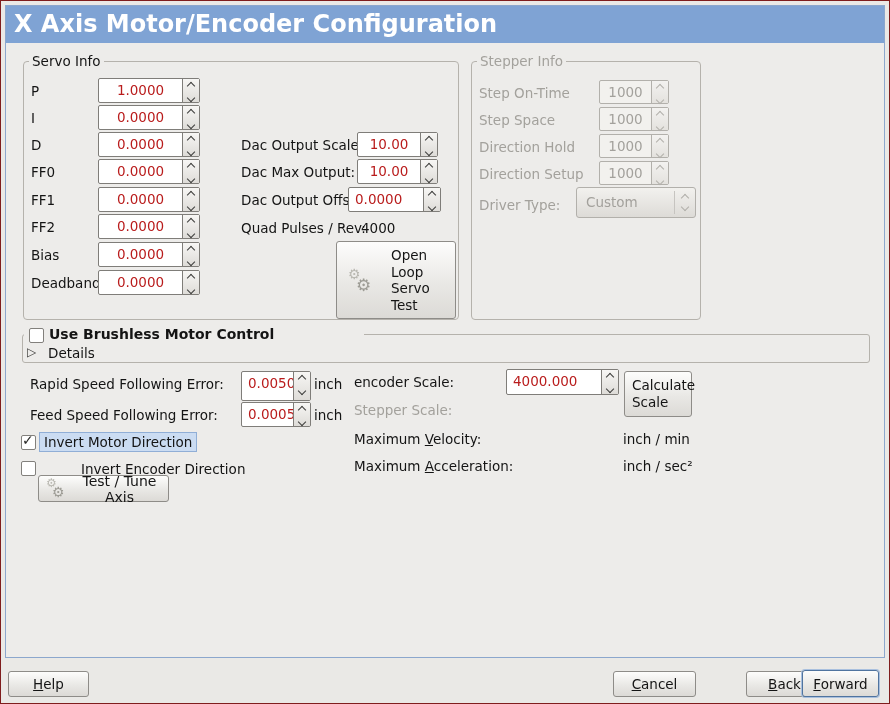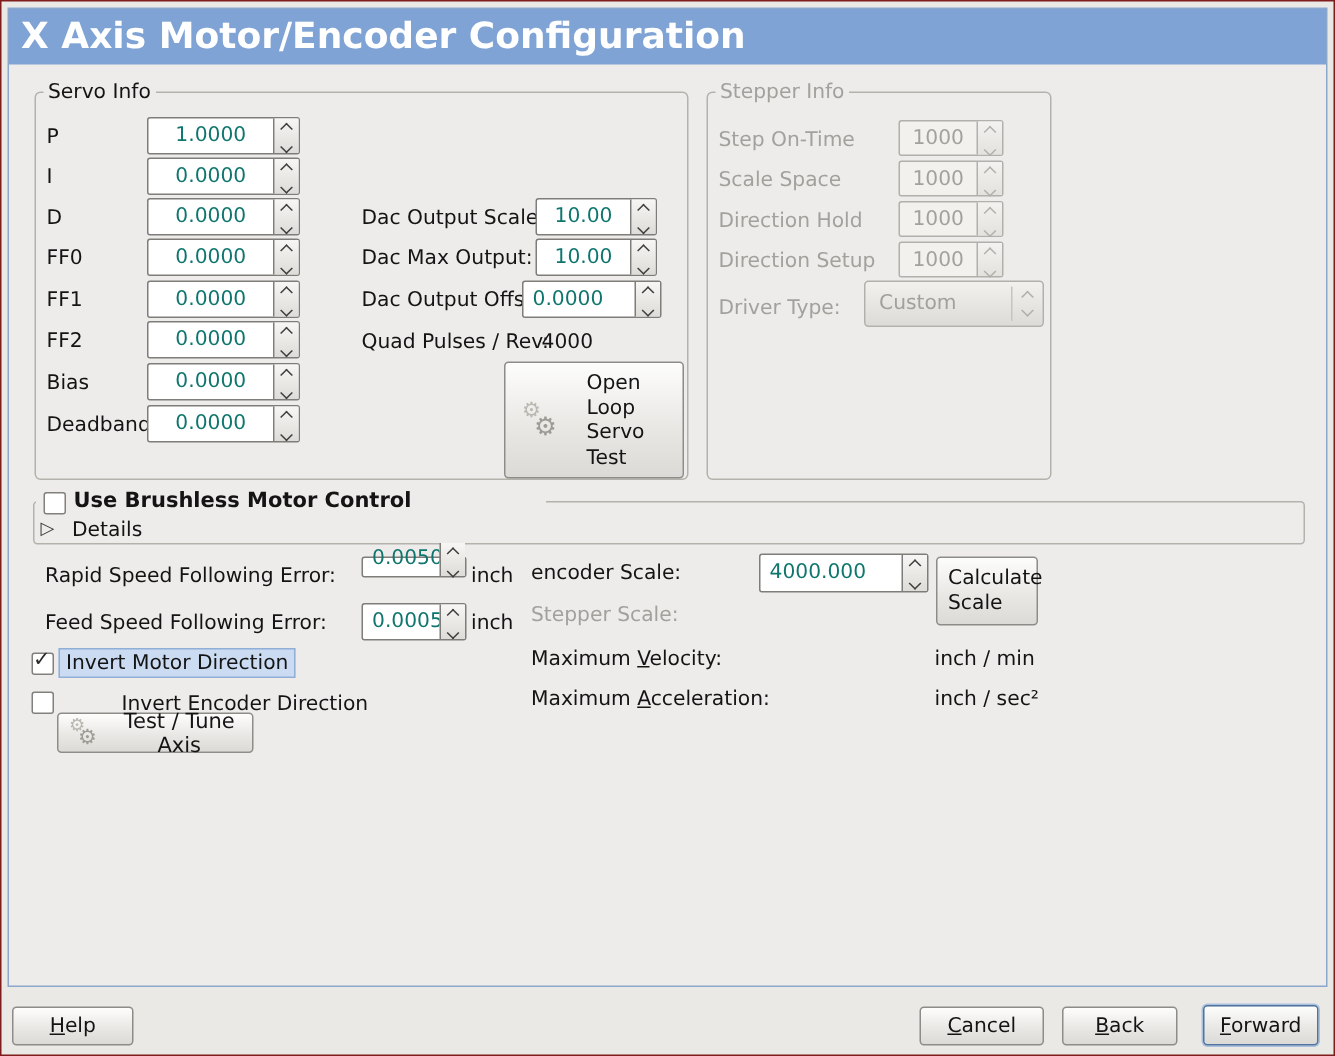--- a/index.html
+++ b/index.html
@@ -7,21 +7,21 @@
   .window{position:relative;width:888px;height:702px;border:1px solid #7f1d1d;background:#eae9e6;}
   .panel{position:absolute;left:4px;top:4px;width:878px;height:651px;border:1px solid #8ca7cd;background:#edecea;}
   .titlebar{position:absolute;left:5px;top:5px;width:878px;height:37px;background:#7fa3d4;}
   .titlebar span{display:block;padding-left:8px;line-height:37px;font-size:24px;font-weight:bold;color:#ffffff;letter-spacing:0px;}
   .lbl{position:absolute;font-size:13.5px;color:#141414;white-space:nowrap;line-height:16px;}
   .bold{font-weight:bold;}
   .frame{position:absolute;border:1px solid #b5b2ac;border-radius:4px;}
   .ftitle{position:absolute;background:#edecea;padding:0 3px;font-size:13.5px;color:#141414;white-space:nowrap;line-height:15px;}
   
   .spin{position:absolute;display:flex;background:#ffffff;border:1px solid #7f7d79;border-radius:2px;box-sizing:border-box;}
-  .spin .entry{flex:1;font-size:13.5px;color:#0f766e;line-height:23px;overflow:hidden;white-space:nowrap;}
+  .spin .entry{flex:1;font-size:13.5px;color:#b91c1c;line-height:23px;overflow:hidden;white-space:nowrap;}
   .spin .center{text-align:center;}
   .spin .left{text-align:left;padding-left:6px;}
   .sbtns{width:16px;border-left:1px solid #7f7d79;background:linear-gradient(#f7f6f4,#dedcd8);display:block;}
   .sbtns i{display:block;margin:0 auto;width:5px;height:5px;border:solid #3d3d3b;border-width:0 1.5px 1.5px 0;}
   .sbtns .up{transform:rotate(-135deg);margin-top:4px;}
   .sbtns .dn{transform:rotate(45deg);margin-top:6px;}
   
   .dis.spin,.dis .spin{border-color:#b2b0ab;background:#f2f1ee;}
   .dis .entry{color:#a3a19c;}
   .dis .sbtns{border-left-color:#b2b0ab;background:linear-gradient(#f3f2f0,#e4e2de);}
@@ -171,21 +171,21 @@
       <span>Loop</span>
       <span>Servo</span>
       <span>Test</span>
     </span>
   </button>
 
   <div class="frame" style="left:470px;top:60px;width:228px;height:257px;"></div>
   <span class="ftitle dislbl" style="left:476px;top:53px;">Stepper Info</span>
 
   <span class="lbl dislbl" style="left:478px;top:84px;">Step On-Time</span>
-  <span class="lbl dislbl" style="left:478px;top:111px;">Scale Space</span>
+  <span class="lbl dislbl" style="left:478px;top:111px;">Step Space</span>
   <span class="lbl dislbl" style="left:478px;top:138px;">Direction Hold</span>
   <span class="lbl dislbl" style="left:478px;top:165px;">Direction Setup</span>
   <span class="lbl dislbl" style="left:478px;top:196px;">Driver Type:</span>
 
   <div class="spin dis" style="left:598px;top:79px;width:70px;height:24px;">
     <span class="entry center">1000</span>
     <span class="sbtns">
         <i class="up"></i>
         <i class="dn"></i>
       </span>
@@ -222,21 +222,21 @@
   </div>
 
   <div class="frame" style="left:21px;top:333px;width:846px;height:27px;border-radius:3px;"></div>
   <span style="position:absolute;left:23px;top:325px;width:340px;height:16px;background:#edecea;"></span>
   <span class="cb" style="left:28px;top:327px;"></span>
   <span class="lbl bold" style="left:48px;top:325px;font-size:14px;">Use Brushless Motor Control</span>
   <span class="exp" style="left:26px;top:344px;">▷</span>
   <span class="lbl" style="left:47px;top:344px;">Details</span>
 
   <span class="lbl" style="left:29px;top:375px;">Rapid Speed Following Error:</span>
-  <div class="spin" style="left:240px;top:370px;width:70px;height:14px;align-items:flex-end;">
+  <div class="spin" style="left:240px;top:370px;width:70px;height:30px;">
     <span class="entry left">0.0050</span>
     <span class="sbtns">
         <i class="up"></i>
         <i class="dn"></i>
       </span>
   </div>
   <span class="unit" style="left:313px;top:375px;">inch</span>
 
   <span class="lbl" style="left:29px;top:406px;">Feed Speed Following Error:</span>
   <div class="spin" style="left:240px;top:401px;width:70px;height:25px;">
@@ -277,15 +277,15 @@
   <button class="gbtn ttbtn" style="left:37px;top:474px;width:131px;height:27px;">
     <span class="gears" style="width:26px;height:24px;">
       <span class="g1" style="font-size:12px;top:-1px;">⚙</span>
       <span class="g2" style="font-size:14px;left:7px;top:7px;">⚙</span>
     </span>
     <span>Test / Tune Axis</span>
   </button>
 
   <button class="gbtn" style="left:7px;top:670px;width:81px;height:26px;"><span class="mn">H</span><span>elp</span></button>
   <button class="gbtn" style="left:612px;top:670px;width:83px;height:26px;"><span class="mn">C</span><span>ancel</span></button>
-  <button class="gbtn" style="left:707px;top:670px;width:77px;height:26px;"><span class="mn">B</span><span>ack</span></button>
+  <button class="gbtn" style="left:745px;top:670px;width:77px;height:26px;"><span class="mn">B</span><span>ack</span></button>
   <button class="gbtn focus" style="left:801px;top:669px;width:77px;height:27px;"><span class="mn">F</span><span>orward</span></button>
 </div>
 
 </body></html>

